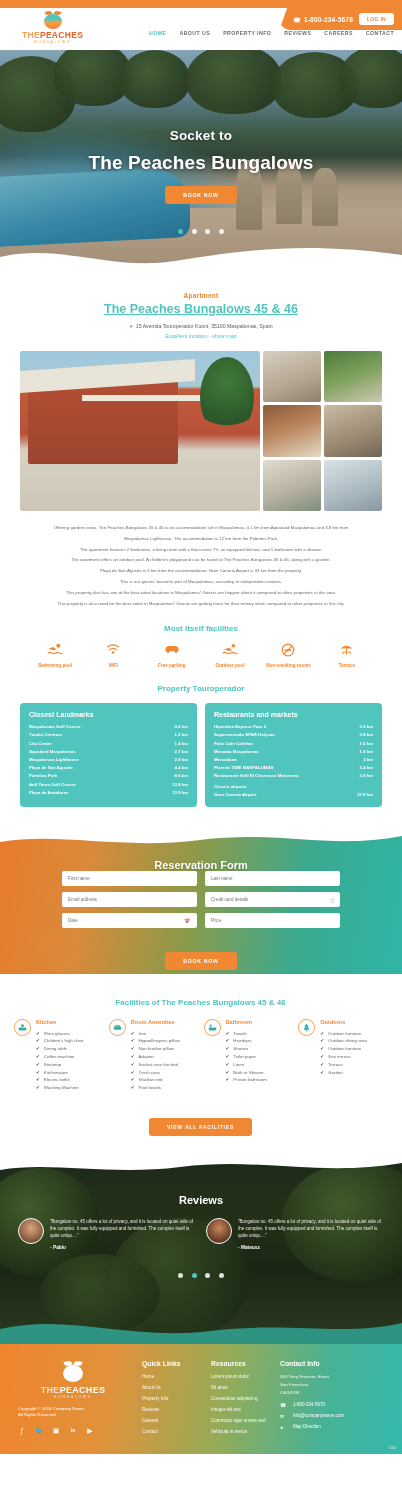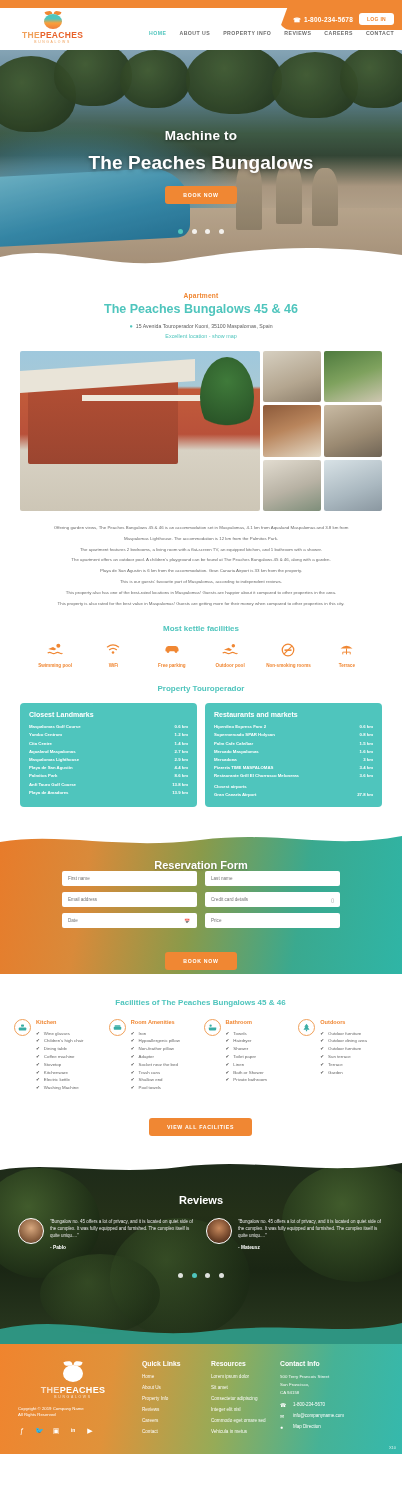--- a/index.html
+++ b/index.html
@@ -116,21 +116,21 @@
   }
   .dot.active { background:#4fc5bd; opacity:1; }
   .hero-wave {
     position:absolute; left:0; right:0; bottom:-1px; height:30px; z-index:3;
   }
 
   
   .section { padding: 0 20px; }
   .listing { text-align:center; padding-top: 22px; }
   .kicker { color:#f08733; font-size:6.6px; font-weight:bold; letter-spacing:.2px;}
-  .listing-title { color:#4fc5bd; font-size:12.5px; font-weight:bold; margin-top:3px;}
+  .listing-title { color:#4fc5bd; font-size:12.5px; font-weight:bold; margin-top:3px;text-decoration:underline;}
   .address {
     font-size:5.2px; color:#5c5c5c; margin-top:7px;
     display:flex; align-items:center; justify-content:center; gap:3px;
   }
   .pin-icon { color:#4fc5bd; font-size:5.5px; }
   .showmap { color:#4fc5bd; font-size:5.4px; margin-top:4px; text-decoration:none; display:block;}
 
   
   .gallery { display:flex; gap:3px; margin-top:12px; height:160px; }
   .gal-main {
@@ -329,21 +329,21 @@
     <div class="hero-tree" style="left:272px;top:2px;width:86px;height:66px;"></div>
     <div class="hero-tree" style="left:340px;top:-4px;width:74px;height:62px;"></div>
     <div class="hero-deck"></div>
     <div class="hero-pool"></div>
     <div class="hero-umb" style="left:236px;"></div>
     <div class="hero-umb" style="left:276px;bottom:46px;height:62px;"></div>
     <div class="hero-umb" style="left:312px;bottom:44px;height:58px;"></div>
     <div class="hero-overlay"></div>
 
     <div class="hero-content">
-      <div class="hero-welcome">Machine to</div>
+      <div class="hero-welcome">Socket to</div>
       <div class="hero-title">The Peaches Bungalows</div>
       <button class="btn-orange">BOOK NOW</button>
     </div>
 
     <div class="dots">
       <span class="dot active"></span>
       <span class="dot"></span>
       <span class="dot"></span>
       <span class="dot"></span>
     </div>
@@ -393,21 +393,21 @@
     <p>Maspalomas Lighthouse. The accommodation is 12 km from the Palmitos Park.</p>
     <p>The apartment features 2 bedrooms, a living room with a flat-screen TV, an equipped kitchen, and 1 bathroom with a shower.</p>
     <p>The apartment offers an outdoor pool. A children's playground can be found at The Peaches Bungalows 45 &amp; 46, along with a garden.</p>
     <p>Playa de San Agustin is 6 km from the accommodation. Gran Canaria Airport is 33 km from the property.</p>
     <p>This is our guests' favourite part of Maspalomas, according to independent reviews.</p>
     <p>This property also has one of the best-rated locations in Maspalomas! Guests are happier about it compared to other properties in the area.</p>
     <p>This property is also rated for the best value in Maspalomas! Guests are getting more for their money when compared to other properties in this city.</p>
   </div>
 
   <div class="section">
-    <div class="sec-title">Most kettle facilities</div>
+    <div class="sec-title">Most itself facilities</div>
     <div class="pop-list">
       <div class="pop-item">
         <div class="pop-icon">
           <svg width="16" height="12" viewBox="0 0 24 18">
               <circle cx="17" cy="4" r="3" fill="#f08733"></circle>
               <path d="M2 9 L9 6 L14 9 L11 11 L6 10 Z" fill="#f08733"></path>
               <path d="M1 15 q3 -2 6 0 q3 2 6 0 q3 -2 6 0 q3 2 4 0" stroke="#f08733" stroke-width="1.6" fill="none"></path>
             </svg>
         </div>
         <div class="pop-label">Swimming pool</div>

